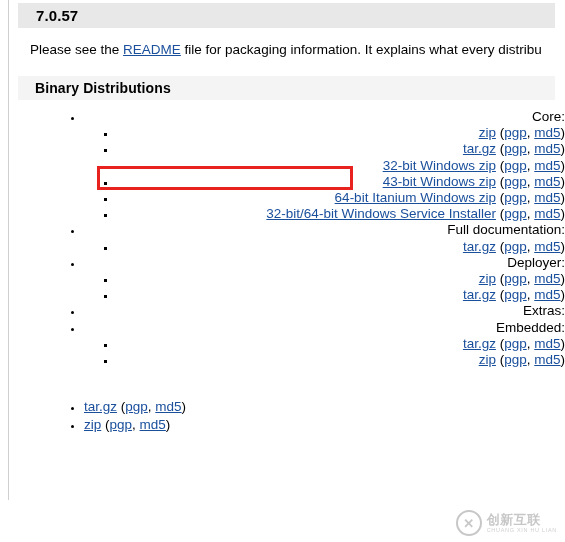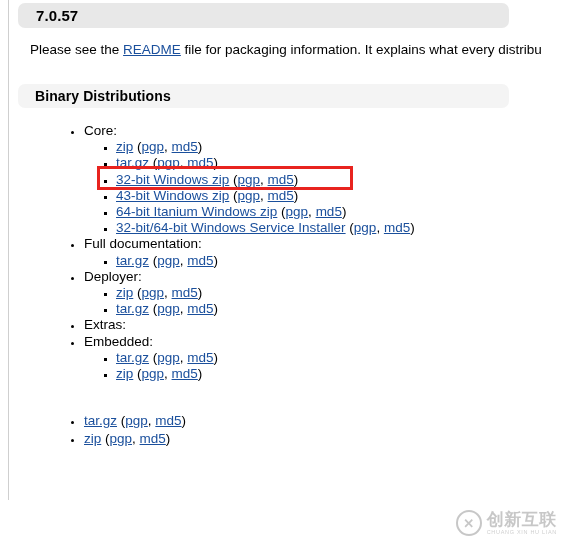--- a/index.html
+++ b/index.html
@@ -31,60 +31,60 @@
     position: absolute;
     left: 18px;
     top: 0;
     right: 0;
     bottom: 0;
   }
 
   
   .band {
     box-sizing: border-box;
-    width: 491px;
+    width: 537px;
     padding: 4px 0 4px 10px;
     font-weight: bold;
     letter-spacing: 0.1px;
     color: #000;
-    border-radius: 7px;
   }
   .band-version {
     background: #e8e8e8;
     font-size: 15px;
     margin-top: 3px;
     padding-left: 18px;
   }
   .band-section {
     background: #f4f4f4;
     font-size: 14px;
     padding-left: 17px;
   }
 
   .intro {
-    margin: 14px 0 12px 12px;
+    margin: 14px 0 4px 12px;
     padding-right: 0;
     white-space: nowrap;
     font-size: 13.5px;
     line-height: 16px;
   }
 
   a.link {
     color: #1a4f9c;
     text-decoration: underline;
     cursor: pointer;
   }
 
   .spacer-sm { height: 14px; }
 
   
   ul.lvl1 {
     list-style-type: disc;
-    margin: 15px 0 0 0;
+    margin: 9px 0 0 0;
     padding-left: 66px;
+    text-align: right;
   }
   ul.lvl1 > li {
     line-height: 16.2px;
     padding: 0;
     margin: 0;
   }
   ul.lvl1 > li::marker {
     font-size: 11px;
   }
   .grp-label {
@@ -151,21 +151,21 @@
     color: #9a9a9a;
     font-family: "Liberation Sans", sans-serif;
     line-height: 1;
   }
   .wm-text {
     display: flex;
     flex-direction: column;
     line-height: 1;
   }
   .wm-cn {
-    font-size: 17px;
+    font-size: 13px;
     font-weight: bold;
     color: #9a9a9a;
     letter-spacing: 0.5px;
   }
   .wm-py {
     font-size: 5.5px;
     color: #a8a8a8;
     letter-spacing: 0.7px;
     margin-top: 2px;
   }

